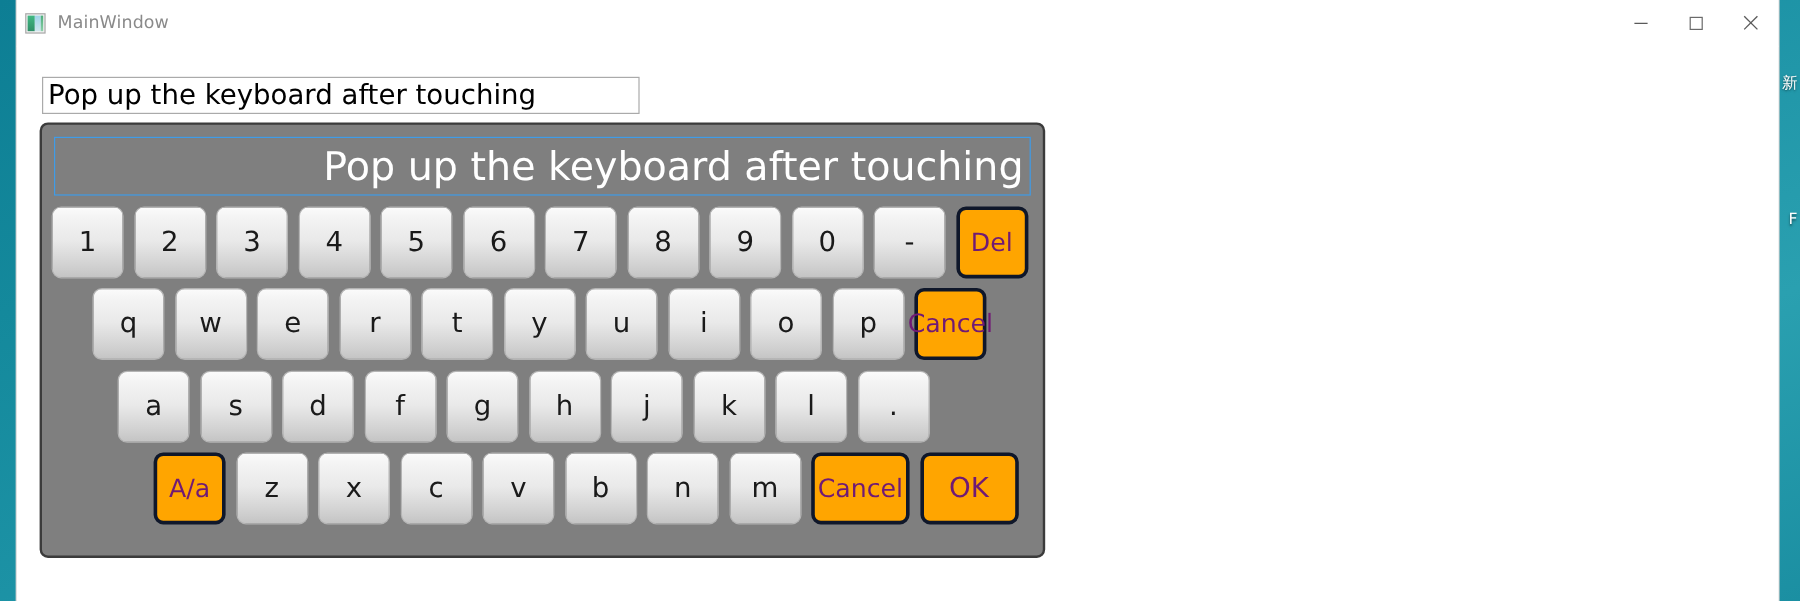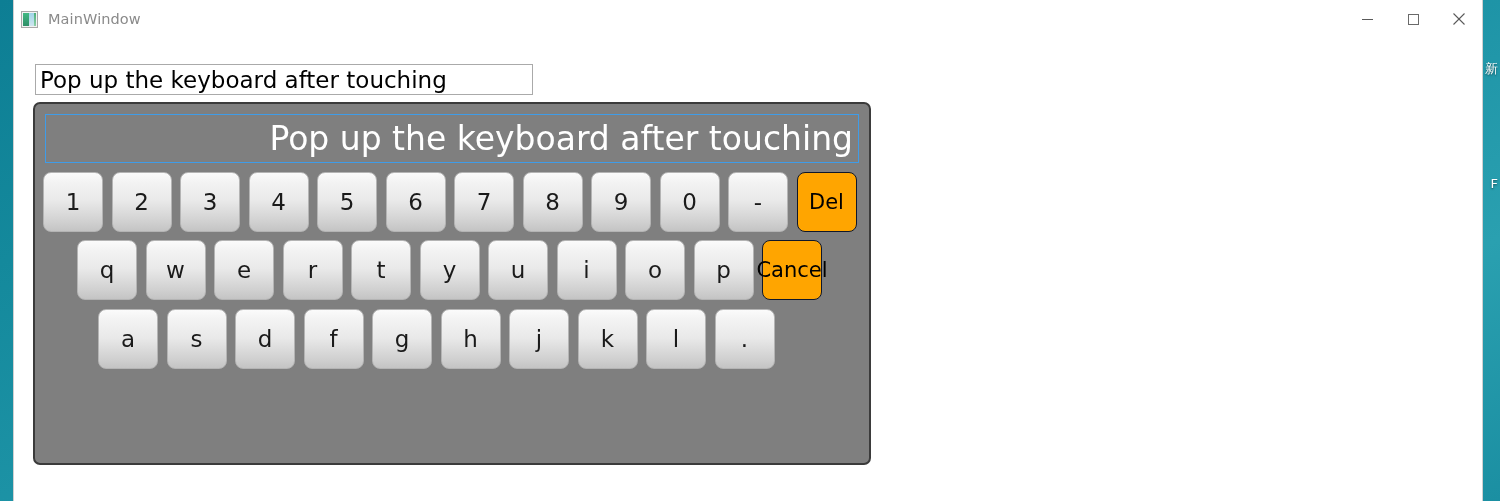--- a/index.html
+++ b/index.html
@@ -185,22 +185,22 @@
     align-items: center;
     justify-content: center;
     cursor: default;
     user-select: none;
     padding: 0;
     line-height: 1;
   }
 
   .key.accent {
     background: #FFA500;
-    border: 1px solid #0f172a;
-    color: #000000;
+    border: 3px solid #0f172a;
+    color: #701a75;
   }
 
   .key.small-label { font-size: 21px; }
   .key.wide { width: 82px; }
 </style>
 </head>
 <body>
 
 <div id="root">
 
@@ -274,20 +274,32 @@
             <button class="key" style="left: 68.5px;">s</button>
             <button class="key" style="left: 137px;">d</button>
             <button class="key" style="left: 205.5px;">f</button>
             <button class="key" style="left: 274px;">g</button>
             <button class="key" style="left: 342.5px;">h</button>
             <button class="key" style="left: 411px;">j</button>
             <button class="key" style="left: 479.5px;">k</button>
             <button class="key" style="left: 548px;">l</button>
             <button class="key" style="left: 616.5px;">.</button>
           </div>
+        <div class="kb-row" id="kb-row-3" style="width: 729px;">
+            <button class="key accent small-label" style="left: 0px;">A/a</button>
+            <button class="key" style="left: 68.5px;">z</button>
+            <button class="key" style="left: 137px;">x</button>
+            <button class="key" style="left: 205.5px;">c</button>
+            <button class="key" style="left: 274px;">v</button>
+            <button class="key" style="left: 342.5px;">b</button>
+            <button class="key" style="left: 411px;">n</button>
+            <button class="key" style="left: 479.5px;">m</button>
+            <button class="key accent wide small-label" style="left: 548px;">Cancel</button>
+            <button class="key accent wide" style="left: 638.5px;">OK</button>
+          </div>
 
       </div>
     </div>
   </div>
 
   <div id="right-icons">
       <div class="desktop-icon" style="right: 2px; top: 60px;">新</div>
       <div class="desktop-icon" style="right: 2px; top: 176px;">F</div>
     </div>
 

